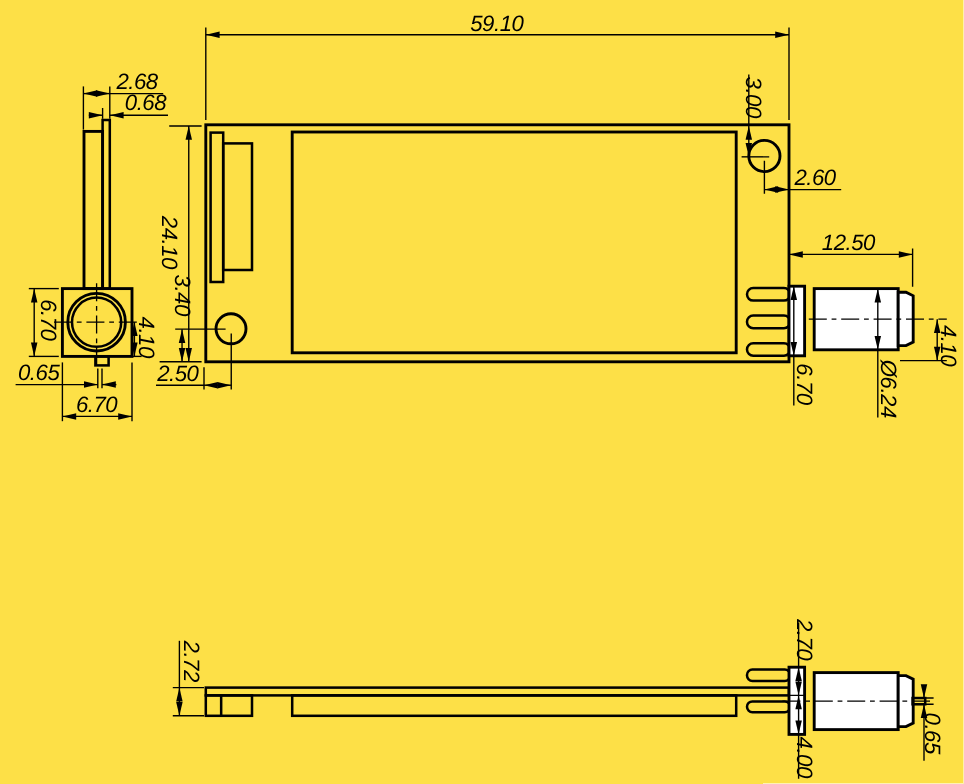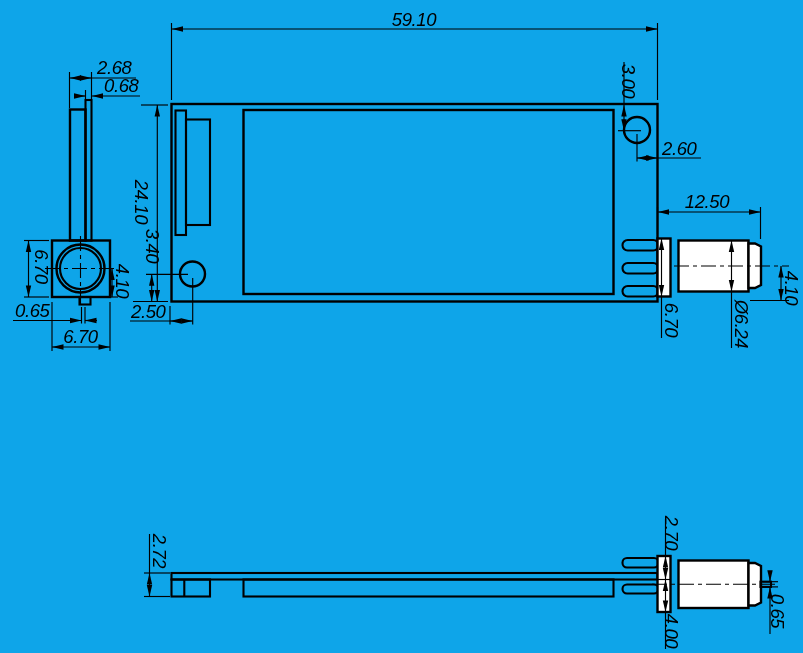--- a/index.html
+++ b/index.html
@@ -1,16 +1,16 @@
 <!DOCTYPE html>
 <html><head>
 <meta charset="utf-8">
 <style>
   html,body{margin:0;padding:0;background:#fff;}
-  .stage{position:relative;width:803px;height:653px;background:#0ea5e9;overflow:hidden;}
+  .stage{position:relative;width:803px;height:653px;background:#fde047;overflow:hidden;}
   svg{display:block;}
   .obj{stroke:#000;stroke-width:2.4;fill:none;stroke-linejoin:miter;}
   .obj2{stroke:#000;stroke-width:2.1;fill:none;stroke-linejoin:miter;}
   .objf{stroke:#000;stroke-width:2.4;fill:#fff;stroke-linejoin:miter;}
   .t{stroke:#000;stroke-width:1.15;fill:none;}
   .cl{stroke:#000;stroke-width:1.1;fill:none;stroke-dasharray:15 4 4 4;}
   .dim{font-family:"Liberation Sans","DejaVu Sans",sans-serif;font-style:italic;font-size:18.5px;fill:#000;letter-spacing:-0.4px;}
 </style>
 </head>
 <body>

